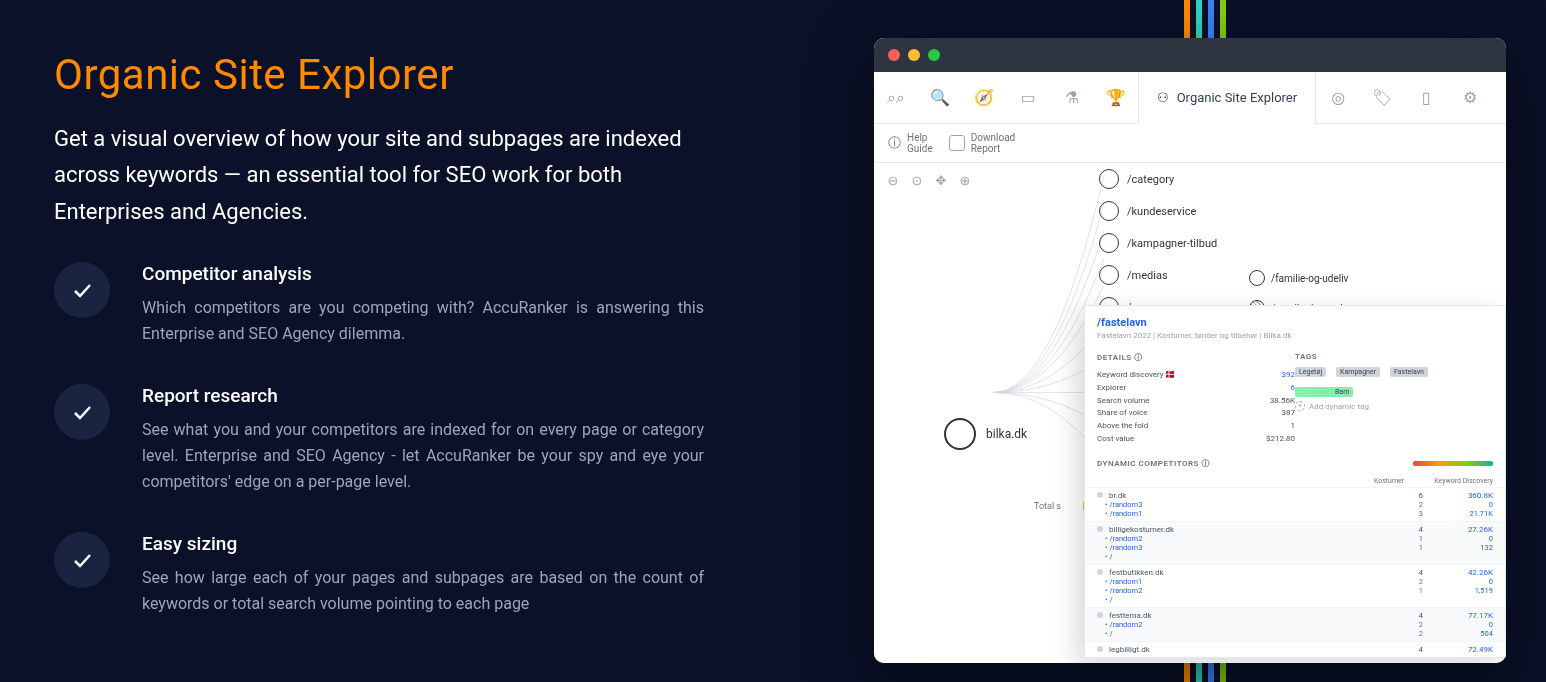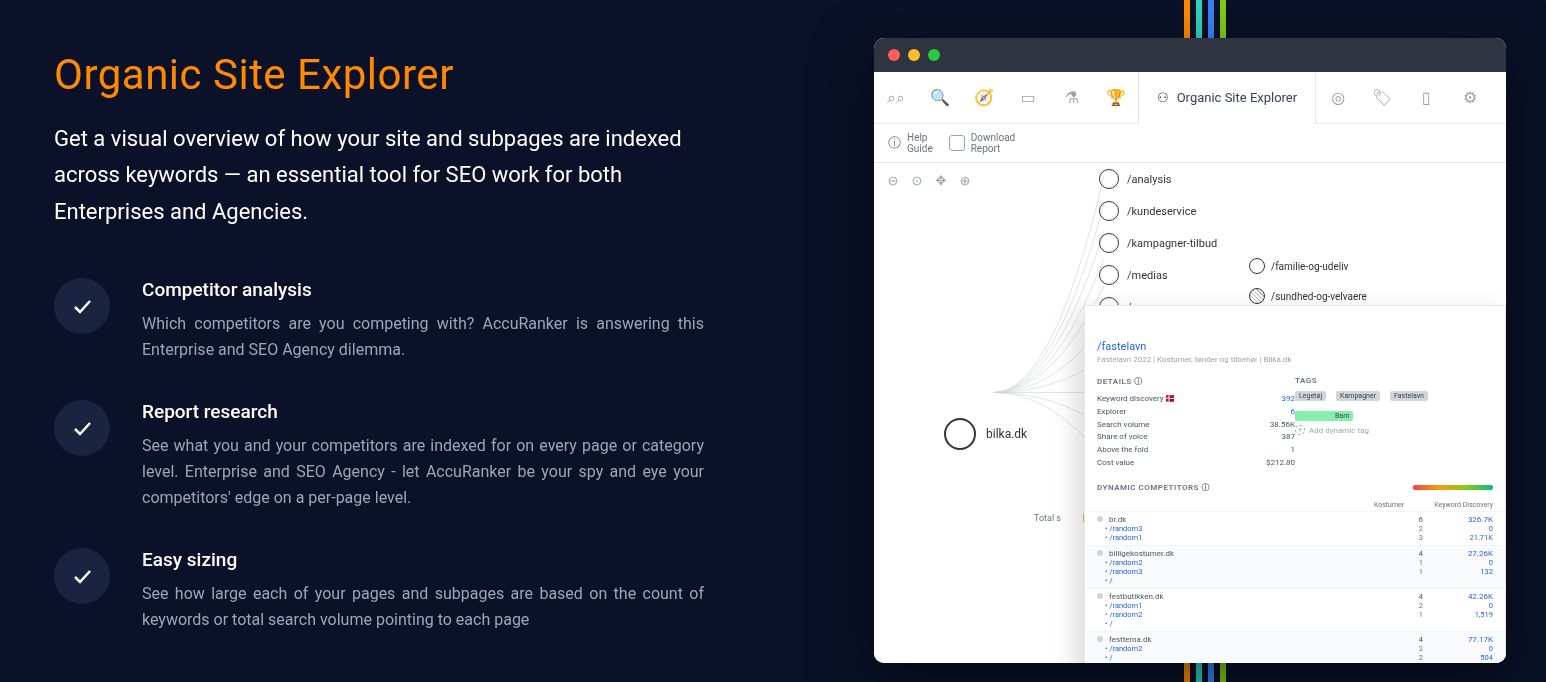--- a/index.html
+++ b/index.html
@@ -35,21 +35,21 @@
   font-size: 42px;
   font-weight: 400;
   color: #ff8a00;
   margin-bottom: 22px;
   letter-spacing: 0.5px;
 }
 .subtitle {
   font-size: 22px;
   line-height: 1.65;
   color: #ffffff;
-  margin-bottom: 48px;
+  margin-bottom: 32px;
 }
 .feature {
   display: flex;
   align-items: flex-start;
   gap: 32px;
   margin-bottom: 36px;
 }
 .check {
   width: 56px;
   height: 56px;
@@ -162,31 +162,31 @@
   color: #333;
 }
 .child-nodes .row {
   display: flex; align-items: center; gap: 8px; height: 32px;
 }
 .child-nodes .c {
   width: 20px; height: 20px; border-radius: 50%; border: 1.6px solid #333; flex-shrink:0;
 }
 .sub-nodes {
   position: absolute;
-  left: 375px; top: 88px;
+  left: 375px; top: 100px;
   font-size: 10px; color: #333;
 }
 .sub-nodes .row { display:flex; align-items:center; gap:6px; height:30px;}
 .sub-nodes .c { width: 16px; height:16px; border-radius:50%; border:1.4px solid #333;}
 .sub-nodes .c.hatch {
   background: repeating-linear-gradient(45deg,#fff,#fff 2px,#bbb 2px,#bbb 3px);
 }
 .total-bar {
   position: absolute;
-  left: 160px; top: 350px;
+  left: 160px; top: 338px;
   font-size: 9px; color: #6b7280;
   display: flex; align-items: center; gap: 22px;
 }
 .total-bar .bar {
   width: 38px; height: 10px;
   background: linear-gradient(90deg,#fbbf24,#f97316);
   border-radius: 2px;
 }
 
 
@@ -195,21 +195,21 @@
   right: 0;
   top: 142px;
   width: 422px;
   background: #fff;
   border: 1px solid #e5e7eb;
   box-shadow: -8px 8px 24px rgba(0,0,0,.15);
   font-size: 9px;
   color: #4b5563;
 }
 .panel-head { padding: 10px 12px 6px; }
-.panel-head .crumb { color: #2563eb; font-size: 11px; font-weight: 400; margin-top: 24px;}
+.panel-head .crumb { color: #2563eb; font-size: 11px; font-weight: 700;}
 .panel-head .sub { font-size: 8px; color: #9ca3af; margin-top: 2px;}
 .panel-row {
   display: flex;
   padding: 6px 12px;
 }
 .panel-col { flex: 1; }
 .panel-col h6 { font-size: 8px; letter-spacing: .5px; color: #6b7280; font-weight: 600; margin-bottom: 6px;}
 .kv { display: flex; justify-content: space-between; font-size: 8px; line-height: 1.6;}
 .kv .v { color: #2563eb; }
 .kv .v.dark { color: #4b5563; }
@@ -347,21 +347,21 @@
     </svg>
 
     <div class="root-node">
       <span class="circ"></span>
       <span class="lbl">bilka.dk</span>
     </div>
 
     <div class="child-nodes" id="child-nodes">
         <div class="row">
           <span class="c"></span>
-          <span>/analysis</span>
+          <span>/category</span>
         </div>
         <div class="row">
           <span class="c"></span>
           <span>/kundeservice</span>
         </div>
         <div class="row">
           <span class="c"></span>
           <span>/kampagner-tilbud</span>
         </div>
         <div class="row">
@@ -445,21 +445,21 @@
       <div class="thead">
         <span>Kostumer</span>
         <span>Keyword Discovery</span>
       </div>
       <div id="comp-list">
           <div class="comp-group">
             <div class="comp-name">
               <span><span class="dotind"></span>br.dk</span>
               <span class="nums">
                 <span>6</span>
-                <span>326.7K</span>
+                <span>360.8K</span>
               </span>
             </div>
             <div class="comp-sub">
               <span>• /random3</span>
               <span class="nums">
                 <span>2</span>
                 <span>0</span>
               </span>
             </div>
             <div class="comp-sub">

